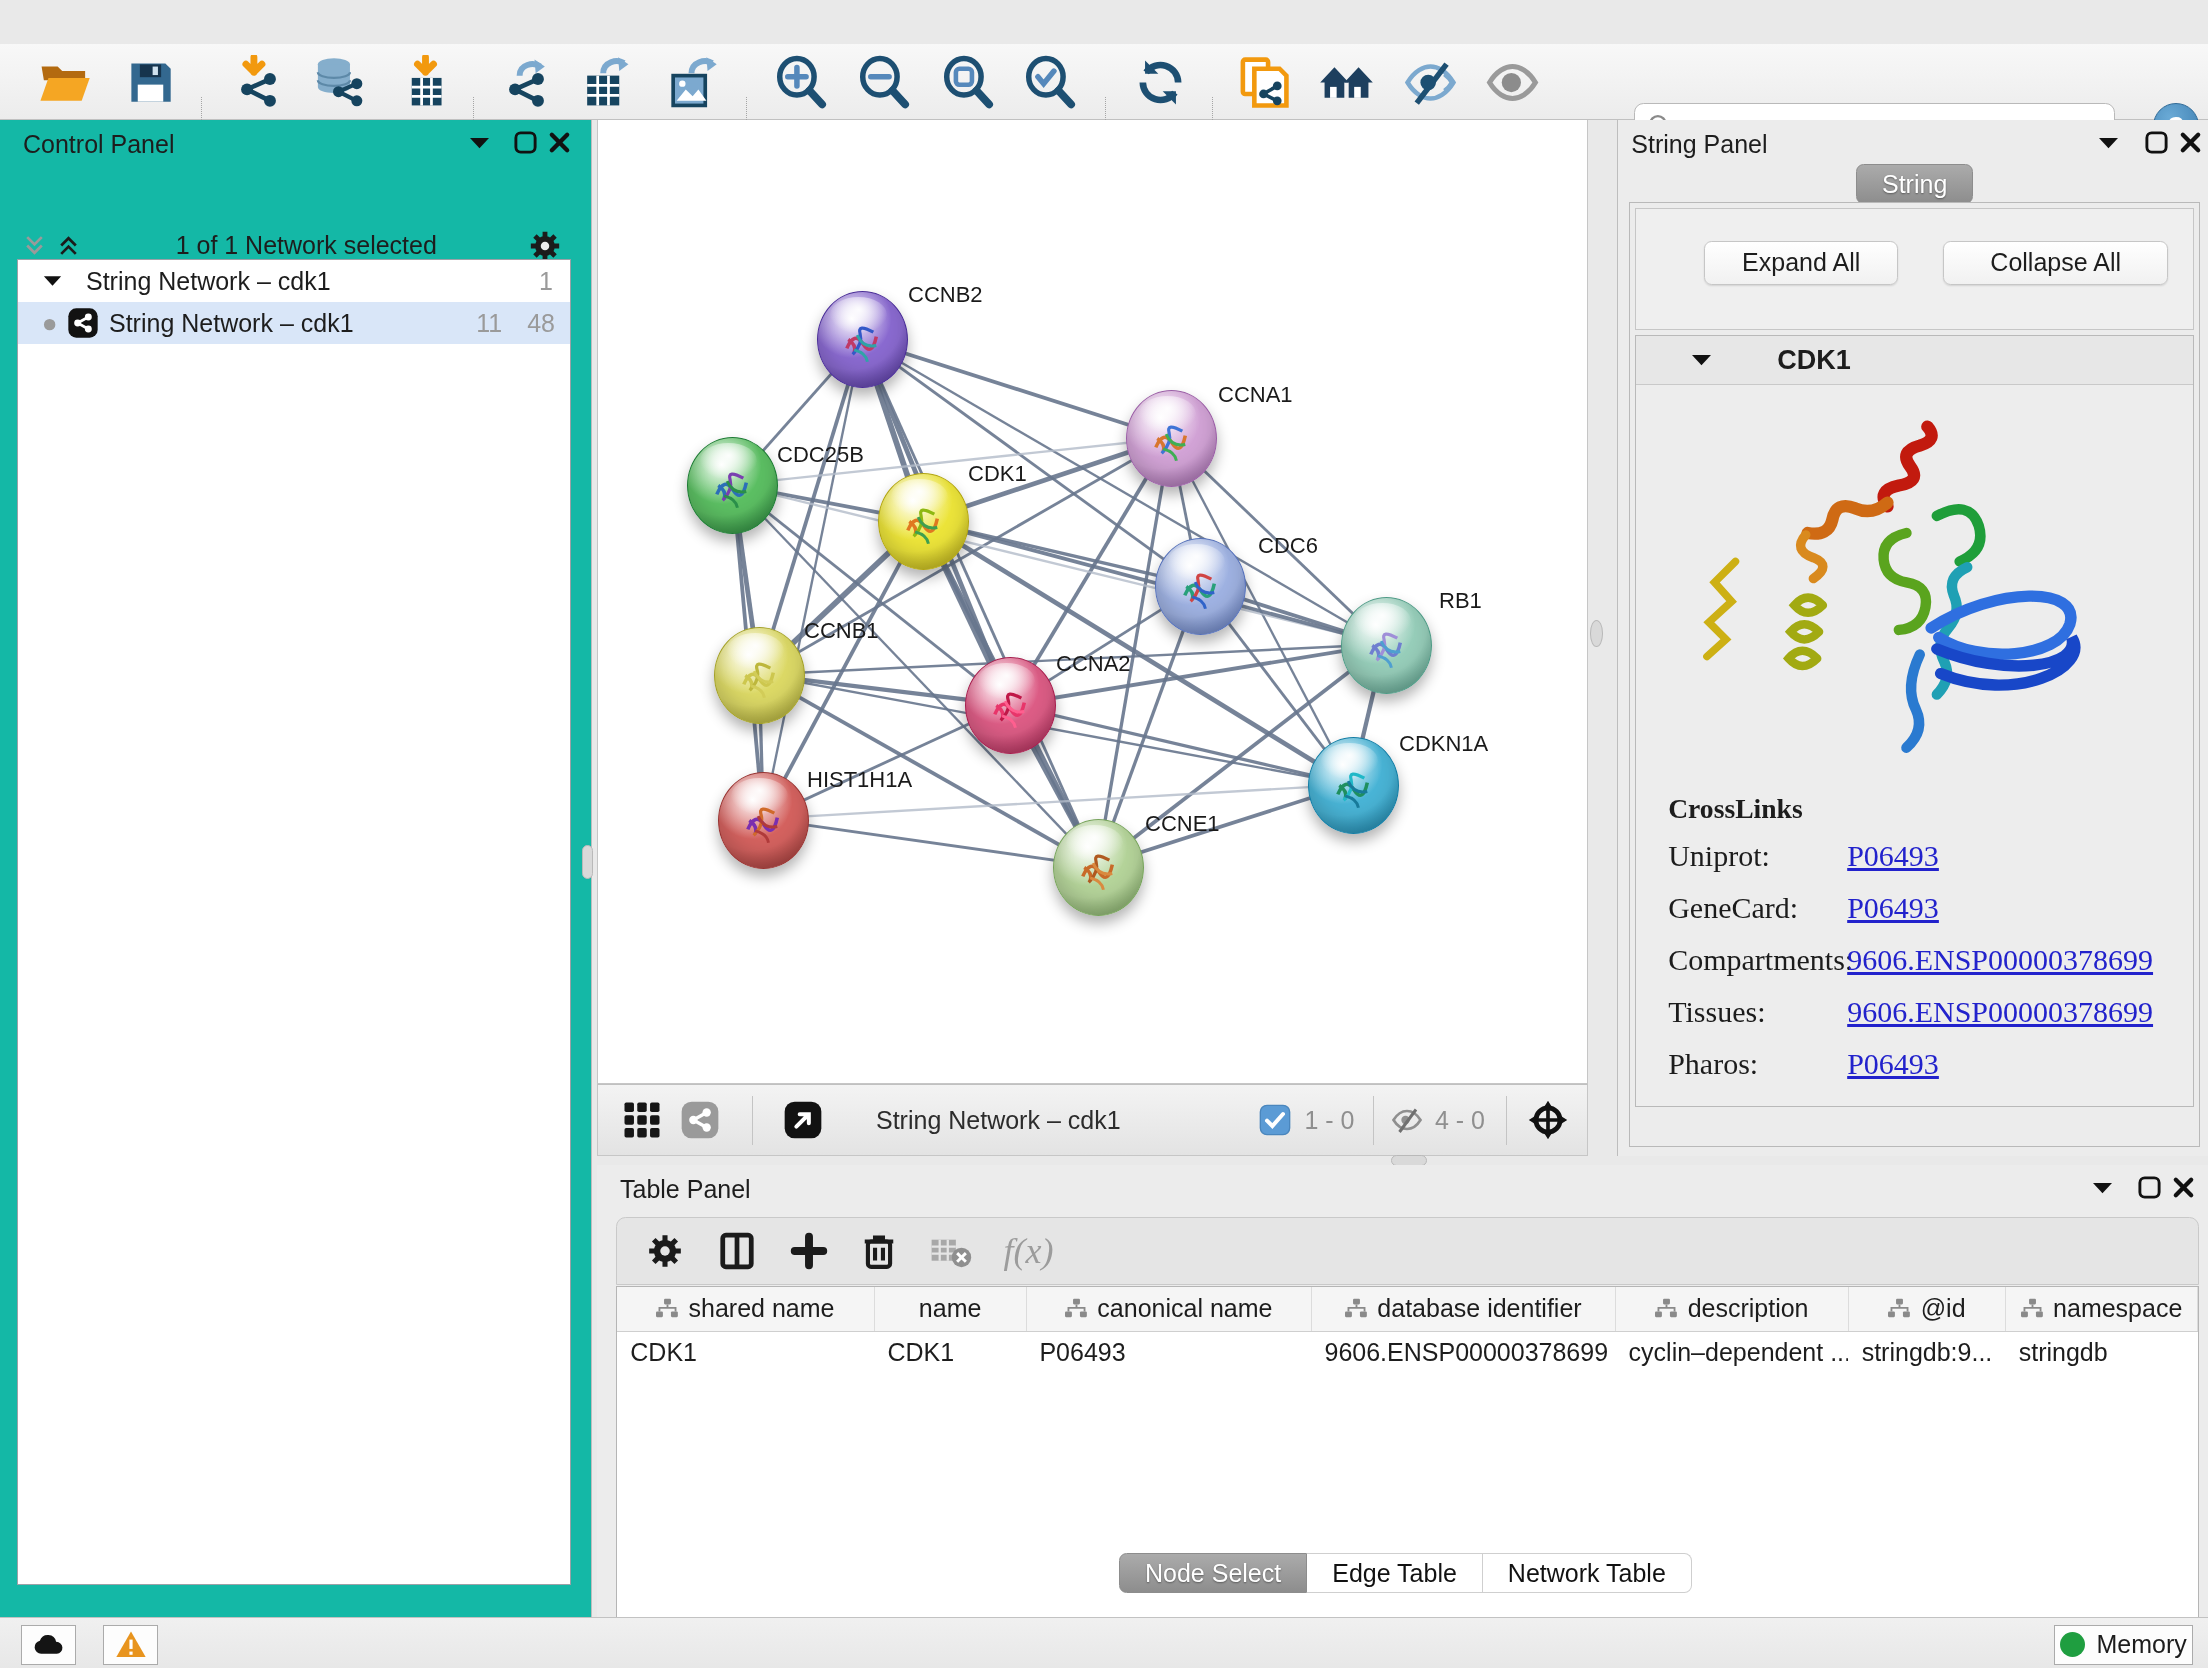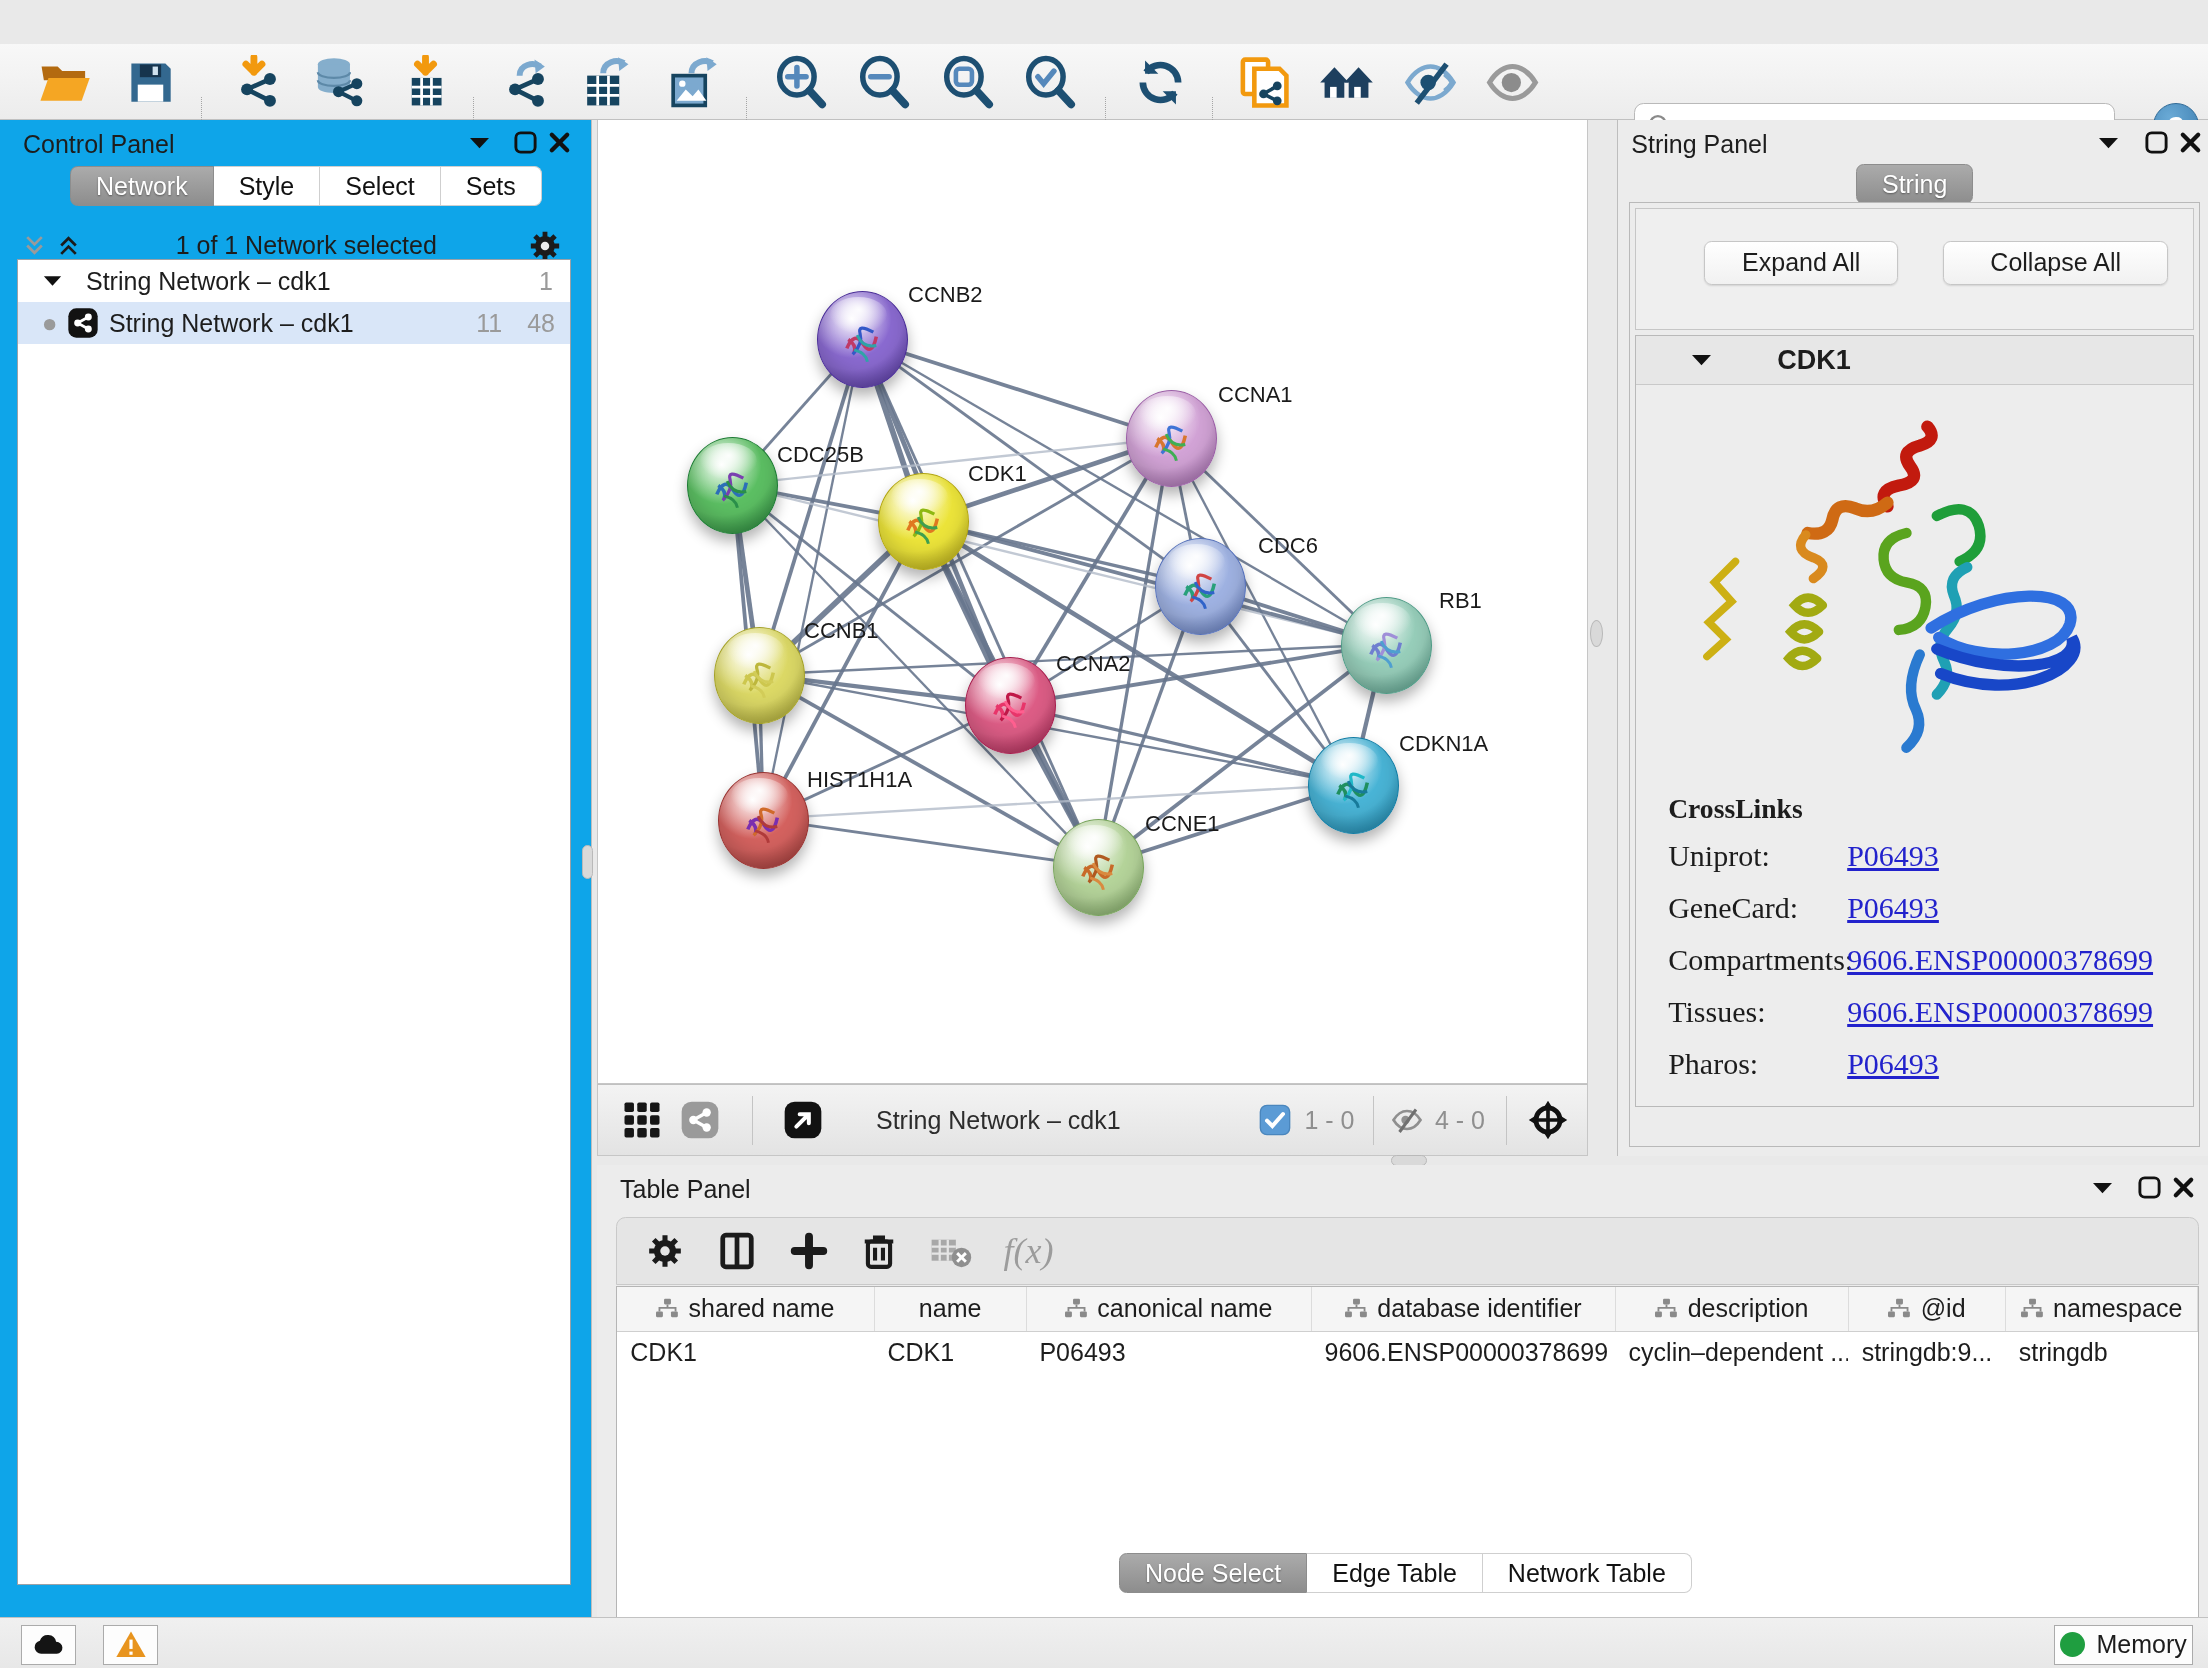--- a/index.html
+++ b/index.html
@@ -33,21 +33,21 @@
   
   .tab { height:40px; padding:0 25px; display:flex; align-items:center; justify-content:center;
     font-size:25px; background:#fff; color:#111; border:1px solid #cfcfcf; border-left:none; cursor:default; }
   .tab:first-child { border-left:1px solid #cfcfcf; border-radius:7.6px 0 0 7.6px; }
   .tab:last-child { border-radius:0 7.6px 7.6px 0; }
   .tab.active { background:linear-gradient(#ababab,#8d8d8d); color:#fff; text-shadow:0 1px 1.9px rgba(0,0,0,.4);
     border-color:#8d8d8d; }
   .tab.single { border-radius:7.6px; border-left:1px solid #8d8d8d; }
 
   
-  .control-panel { position:absolute; left:0; top:120px; width:592px; height:1497px; background:#0ea5e9; border-right:1px solid #bdbdbd; }
+  .control-panel { position:absolute; left:0; top:120px; width:592px; height:1497px; background:#14b8a6; border-right:1px solid #bdbdbd; }
   .cp-tabs { position:absolute; left:70px; top:46px; display:flex; }
   .cp-selbar { position:absolute; left:17px; top:99px; width:554px; height:53px; display:flex; align-items:center; }
   .cp-tree { position:absolute; left:17px; top:139px; width:554px; height:1326px; background:#fff; border:1.9px solid #9ba1a7; }
   .tree-row { position:relative; height:42px; display:flex; align-items:center; font-size:25px; }
   .tree-row.selected { background:#d9e6f8; }
   .tree-count { color:#9a9a9a; }
 
   
   .canvas { position:absolute; left:597px; top:120px; width:991px; height:964px; background:#fff; border:1px solid #c6c6c6; border-top:none; }
   #edge-layer { position:absolute; inset:0; width:100%; height:100%; }
@@ -286,26 +286,20 @@
       <svg width="25" height="25" viewBox="0 0 26 26">
           <rect x="3" y="3" width="20" height="20" rx="5" fill="none" stroke="#111" stroke-width="3"></rect>
         </svg>
     </div>
     <div class="win-ctl" style="left:542px; top:5.7px;">
       <svg width="23" height="23" viewBox="0 0 24 24">
           <path d="M4 4 20 20 M20 4 4 20" stroke="#111" stroke-width="4.5" stroke-linecap="round"></path>
         </svg>
     </div>
 
-    <div class="cp-tabs" id="cp-tabs">
-        <div class="tab active">Network</div>
-        <div class="tab">Style</div>
-        <div class="tab">Select</div>
-        <div class="tab">Sets</div>
-      </div>
 
     <div class="cp-selbar">
       <span class="win-ctl" style="position:static">
         <svg width="27" height="25" viewBox="0 0 24 24">
             <path d="M5 4l7 7 7-7M5 12l7 7 7-7" stroke="#9a9a9a" stroke-width="2.6" fill="none"></path>
           </svg>
       </span>
       <span class="win-ctl" style="position:static">
         <svg width="27" height="25" viewBox="0 0 24 24">
             <path d="M5 20l7-7 7 7M5 12l7-7 7 7" stroke="#1b1b1b" stroke-width="2.6" fill="none"></path>

